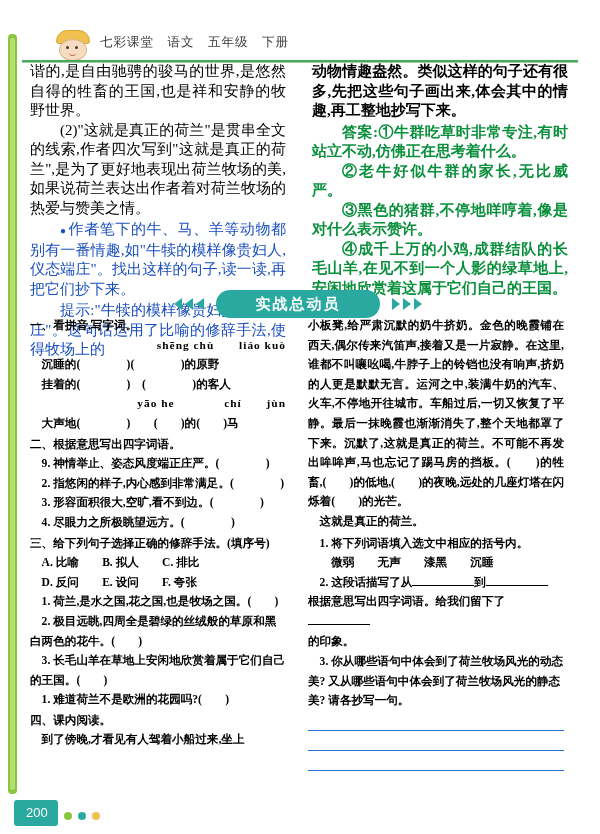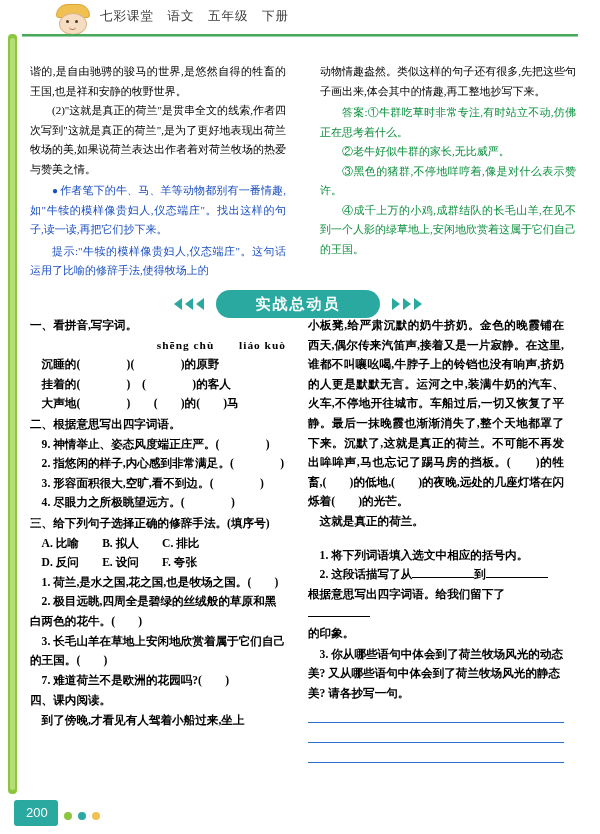--- a/index.html
+++ b/index.html
@@ -10,21 +10,21 @@
     color:#000;
     position:relative;
     overflow:hidden;
   }
   .page{
     position:absolute;inset:0;
     padding:0;
   }
   
   .header{
-    position:absolute;top:4px;left:22px;right:22px;height:34px;
+    position:absolute;top:30px;left:22px;right:22px;height:34px;
   }
   .header-rule{
     position:absolute;left:0;right:0;top:30px;height:2px;background:#4aa85a;
   }
   .header-rule:after{
     content:"";position:absolute;left:0;top:2px;right:0;height:1px;background:#9ad0a4;
   }
   .mascot{
     position:absolute;left:28px;top:0px;width:44px;height:30px;
   }
@@ -54,25 +54,25 @@
   .side-bar{
     position:absolute;left:8px;top:34px;width:9px;height:760px;
     background:#8cc63f;border-radius:4px;
   }
   .side-bar-inner{
     position:absolute;left:2px;top:4px;width:5px;bottom:4px;background:#b5de74;border-radius:3px;
   }
   
   .col{
     position:absolute;top:62px;width:256px;
-    font-size:11px;line-height:19.5px;
+    font-size:15px;line-height:19.5px;
     text-align:justify;
   }
   .col-left{left:30px;}
-  .col-right{left:320px;}
+  .col-right{left:312px;font-weight:bold;}
   .col p{margin:0;}
   .indent2{text-indent:2em;}
   .green-answer{color:#0a8f3c;}
   .bullet-para{
     color:#1b4fbf;text-indent:2em;
   }
   .dot::before{
     content:"\25CF";color:#1b4fbf;margin-right:2px;font-size:10px;
   }
   .hint{color:#1b4fbf;text-indent:2em;}
@@ -194,45 +194,47 @@
           <div class="tri r"></div>
       </div>
     </div>
   </div>
 
   <div class="ex ex-left">
     <p>一、看拼音,写字词。</p>
     <p class="pyline py">shēng chù　　liáo kuò</p>
     <p style="text-indent:1em;">沉睡的(　　　　)(　　　　)的原野</p>
     <p style="text-indent:1em;">挂着的(　　　　)　(　　　　)的客人</p>
+    <p class="pyline py">　　　yāo he　　　　chí　　jùn</p>
     <p style="text-indent:1em;">大声地(　　　　)　　(　　)的(　　)马</p>
 
     <p style="margin-top:1px;">二、根据意思写出四字词语。</p>
     <p style="text-indent:1em;">9. 神情举止、姿态风度端正庄严。(　　　　)</p>
     <p style="text-indent:1em;">2. 指悠闲的样子,内心感到非常满足。(　　　　)</p>
     <p style="text-indent:1em;">3. 形容面积很大,空旷,看不到边。(　　　　)</p>
     <p style="text-indent:1em;">4. 尽眼力之所极眺望远方。(　　　　)</p>
 
     <p style="margin-top:1px;">三、给下列句子选择正确的修辞手法。(填序号)</p>
     <p style="text-indent:1em;">A. 比喻　　B. 拟人　　C. 排比</p>
     <p style="text-indent:1em;">D. 反问　　E. 设问　　F. 夸张</p>
     <p style="text-indent:1em;">1. 荷兰,是水之国,花之国,也是牧场之国。(　　)</p>
     <p style="text-indent:1em;">2. 极目远眺,四周全是碧绿的丝绒般的草原和黑白两色的花牛。(　　)</p>
     <p style="text-indent:1em;">3. 长毛山羊在草地上安闲地欣赏着属于它们自己的王国。(　　)</p>
-    <p style="text-indent:1em;">7. 难道荷兰不是欧洲的花园吗?(　　)</p>
+    <p style="text-indent:1em;">1. 难道荷兰不是欧洲的花园吗?(　　)</p>
 
     <p style="margin-top:1px;">四、课内阅读。</p>
     <p style="text-indent:1em;">到了傍晚,才看见有人驾着小船过来,坐上</p>
   </div>
 
   <div class="ex ex-right">
     <p style="text-align:justify;">小板凳,给严肃沉默的奶牛挤奶。金色的晚霞铺在西天,偶尔传来汽笛声,接着又是一片寂静。在这里,谁都不叫嚷吆喝,牛脖子上的铃铛也没有响声,挤奶的人更是默默无言。运河之中,装满牛奶的汽车、火车,不停地开往城市。车船过后,一切又恢复了平静。最后一抹晚霞也渐渐消失了,整个天地都罩了下来。沉默了,这就是真正的荷兰。不可能不再发出哞哞声,马也忘记了踢马房的挡板。(　　)的牲畜,(　　)的低地,(　　)的夜晚,远处的几座灯塔在闪烁着(　　)的光芒。</p>
     <p style="text-indent:1em;">这就是真正的荷兰。</p>
 
-    <p style="text-indent:1em;margin-top:14px;">1. 将下列词语填入选文中相应的括号内。</p>
+    <p style="text-indent:1em;margin-top:2px;">1. 将下列词语填入选文中相应的括号内。</p>
+    <p style="text-indent:2em;">微弱　　无声　　漆黑　　沉睡</p>
 
     <p style="text-indent:1em;">
       <span>2. 这段话描写了从</span><span class="blank lg"></span><span>到</span><span class="blank lg"></span>
     </p>
     <p>
       <span>根据意思写出四字词语。给我们留下了</span><span class="blank lg"></span>
     </p>
     <p>的印象。</p>
 
     <p style="text-indent:1em;margin-top:1px;">3. 你从哪些语句中体会到了荷兰牧场风光的动态美? 又从哪些语句中体会到了荷兰牧场风光的静态美? 请各抄写一句。</p>

